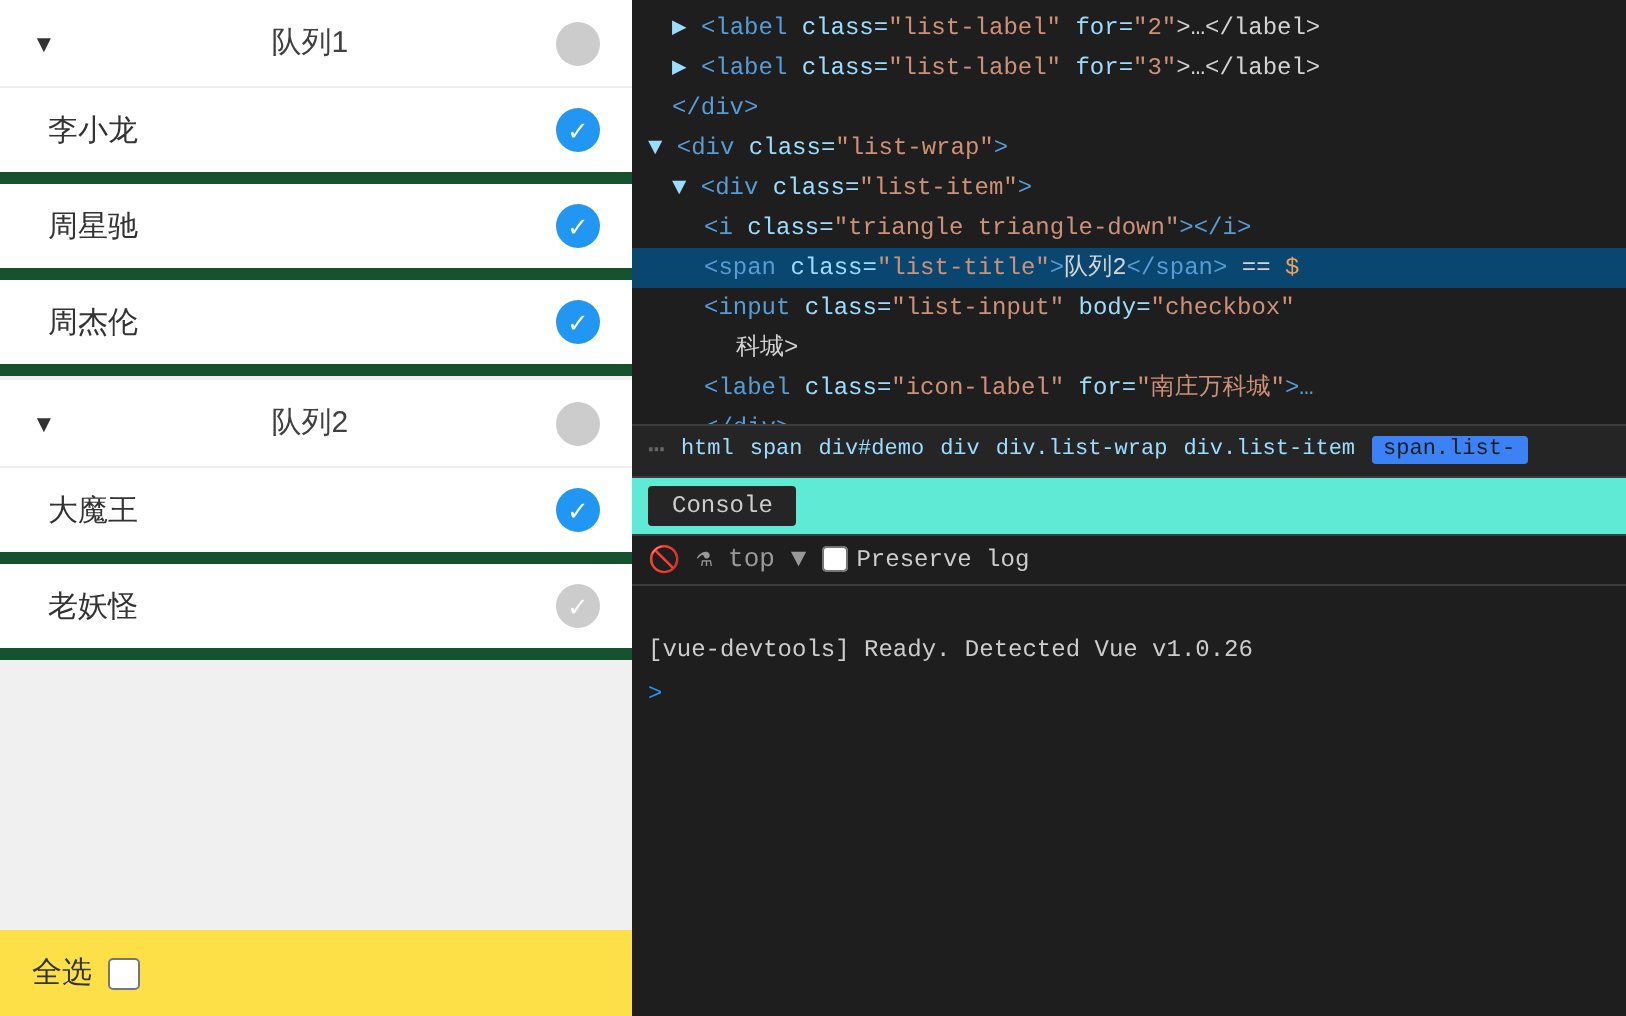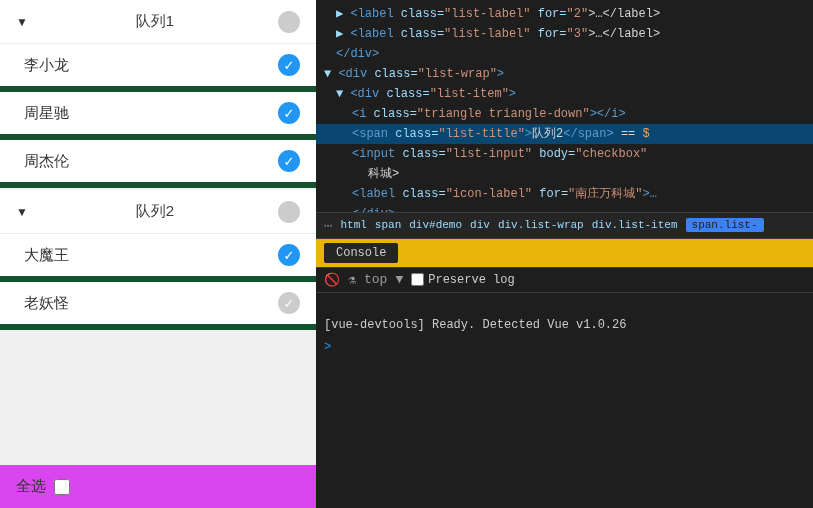--- a/index.html
+++ b/index.html
@@ -96,21 +96,21 @@
     }
 
     .check-icon {
       color: #fff;
       font-size: 13px;
       line-height: 1;
     }
 
     .footer-bar {
       padding: 12px 16px;
-      background: #d946ef;
+      background: #fde047;
       margin-top: auto;
       display: flex;
       align-items: center;
     }
 
     .footer-label {
       font-size: 15px;
       color: #333;
       margin-right: 8px;
     }
@@ -195,21 +195,21 @@
       white-space: nowrap;
     }
 
     .dots-btn {
       color: #666;
       margin-right: 4px;
       font-size: 14px;
     }
 
     .console-bar {
-      background: #eab308;
+      background: #5eead4;
       border-bottom: 1px solid #3c3c3c;
       padding: 4px 8px;
       display: flex;
       align-items: center;
       flex-shrink: 0;
     }
 
     .console-tab {
       background: #252526;
       color: #ccc;

